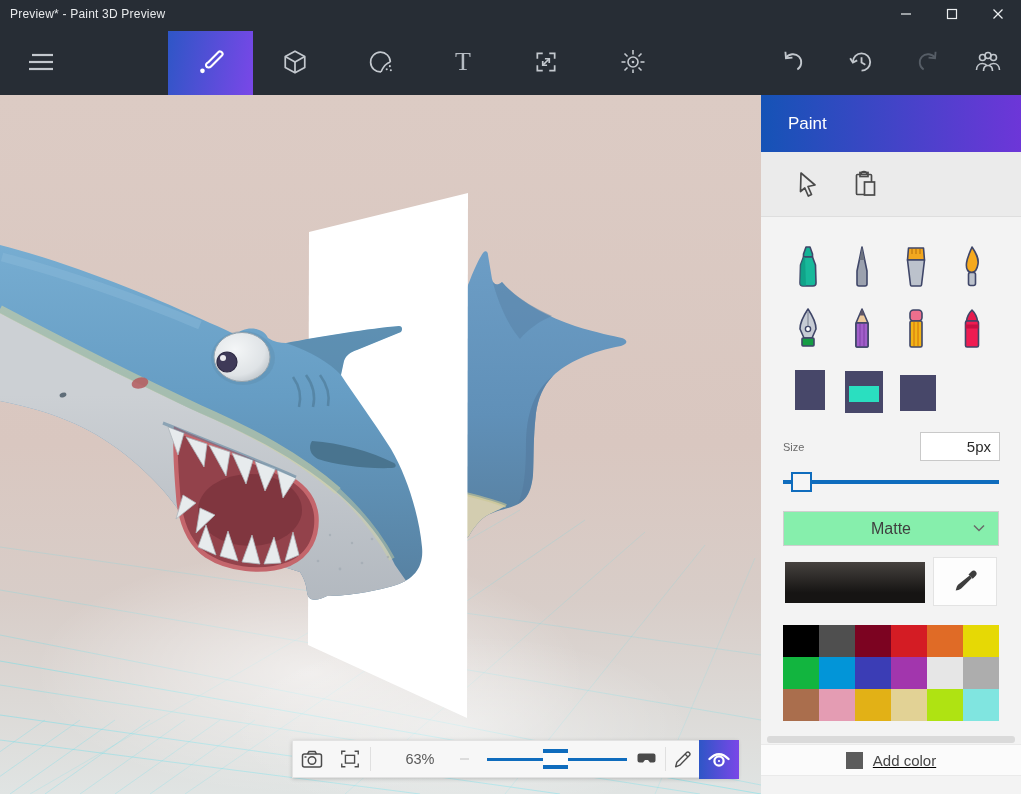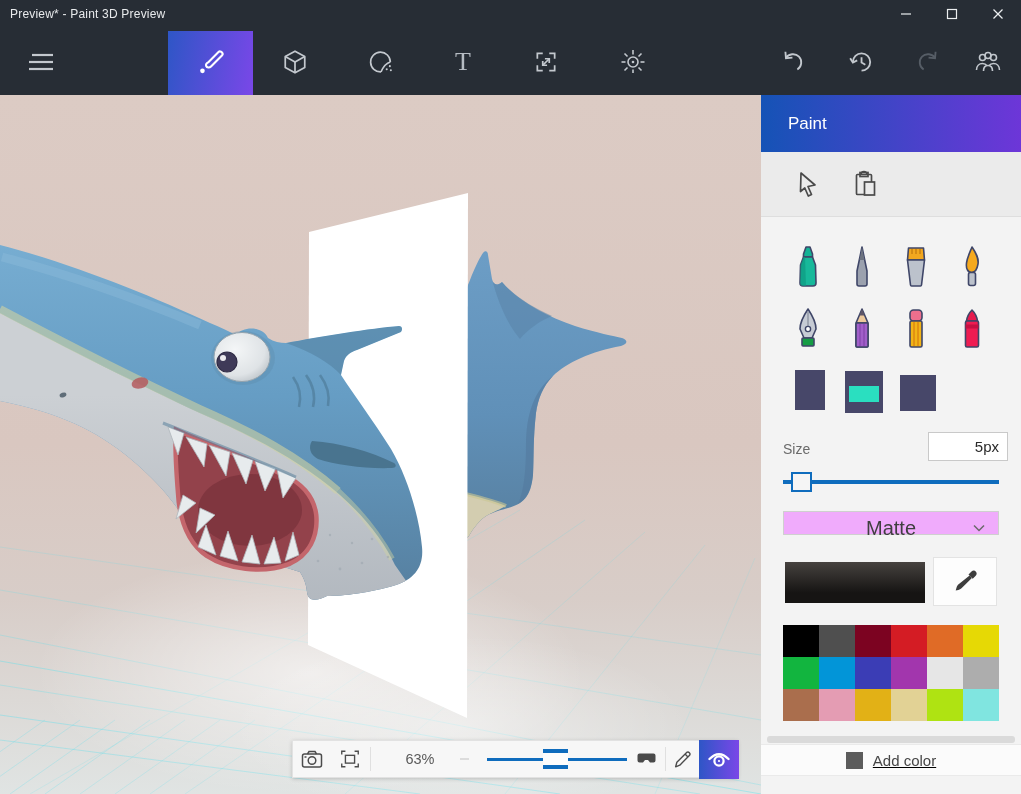--- a/index.html
+++ b/index.html
@@ -53,30 +53,30 @@
   .panel { position:absolute; left:761px; top:95px; width:260px; height:699px; background:#f3f3f3; }
   .panel-header { position:absolute; left:0; top:0; width:260px; height:57px;
     background:linear-gradient(90deg,var(--header_gradient_start,#1553b6),var(--header_gradient_end,#6d36d8)); }
   .panel-header span { display:block; color:#fff; font-size:17px; line-height:57px; padding-left:27px; }
   .panel-strip { position:absolute; left:0; top:57px; width:260px; height:65px; background:#ebebeb;
     border-bottom:1px solid #dedede; }
   .strip-btn { position:absolute; top:14px; width:34px; height:36px; background:none; border:none;
     cursor:pointer; display:flex; align-items:center; justify-content:center; }
   .tool-btn { position:absolute; background:none; border:none; cursor:pointer; padding:0; }
   .ph-square { border:none; cursor:pointer; background:#474769; }
-  .size-label { position:absolute; left:22px; top:346px; font-size:14px; color:#6a6a6a; }
+  .size-label { position:absolute; left:22px; top:346px; font-size:11px; color:#6a6a6a; }
   .size-input { position:absolute; left:159px; top:337px; width:80px; height:29px; border:1px solid #c9c9c9;
     background:#fff; text-align:right; padding-right:8px; font-size:15px; color:#2b2b2b;
-    font-family:"Liberation Sans",sans-serif;margin-left:8px; }
+    font-family:"Liberation Sans",sans-serif; }
   .size-track { position:absolute; left:22px; top:385px; width:216px; height:4px;
     background:var(--slider_blue,#0f6cbd); cursor:pointer; }
   .size-thumb { position:absolute; left:30px; top:377px; width:21px; height:20px; background:#f5f5f5;
     border:2px solid var(--slider_blue,#0f6cbd); cursor:pointer; }
-  .finish-dd { position:absolute; left:22px; top:416px; width:216px; height:24px; background:#f0abfc;
-    border:1px solid #cfcfcf; cursor:pointer; font-size:20px; color:#3f3f3f; text-align:center;
+  .finish-dd { position:absolute; left:22px; top:416px; width:216px; height:35px; background:#86efac;
+    border:1px solid #cfcfcf; cursor:pointer; font-size:16px; color:#3f3f3f; text-align:center;
     line-height:33px; }
   .finish-dd .chev { position:absolute; right:13px; top:12px; }
   .material-swatch { position:absolute; left:24px; top:467px; width:140px; height:41px; cursor:pointer;
     background:linear-gradient(180deg,#46423f,#151312 75%); }
   .dropper-btn { position:absolute; left:172px; top:462px; width:64px; height:49px; background:#fdfdfd;
     border:1px solid #e3e3e3; cursor:pointer; display:flex; align-items:center; justify-content:center; }
   .palette { position:absolute; left:22px; top:530px; width:216px; display:grid;
     grid-template-columns:repeat(6,36px); grid-auto-rows:32px; }
   .palette div { cursor:pointer; }
   .scroll-strip { position:absolute; left:6px; top:641px; width:248px; height:7px; background:#dadada;

